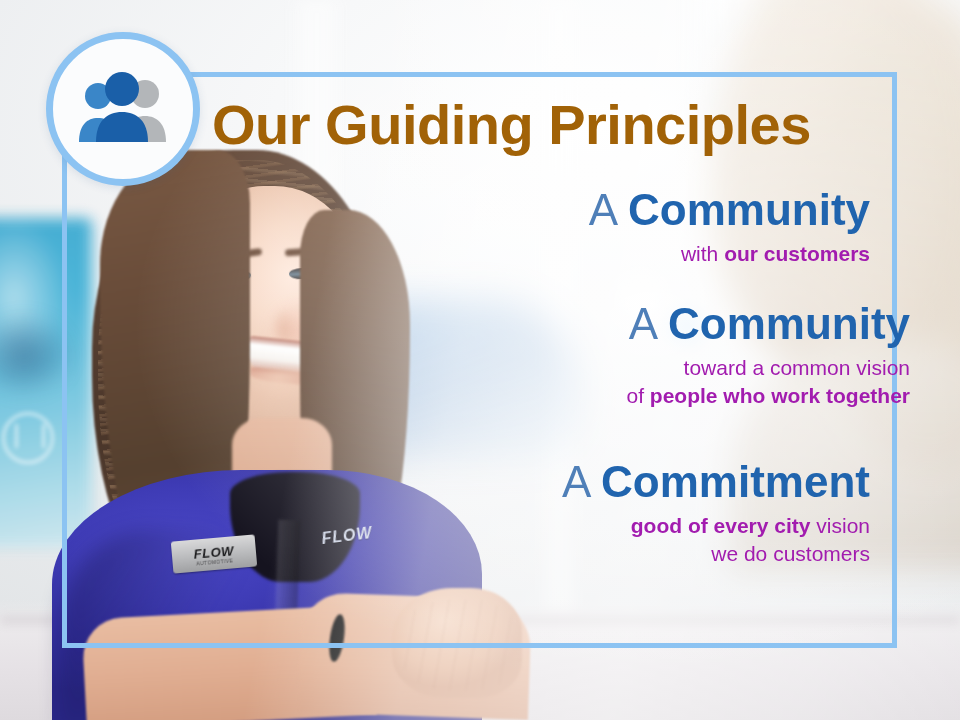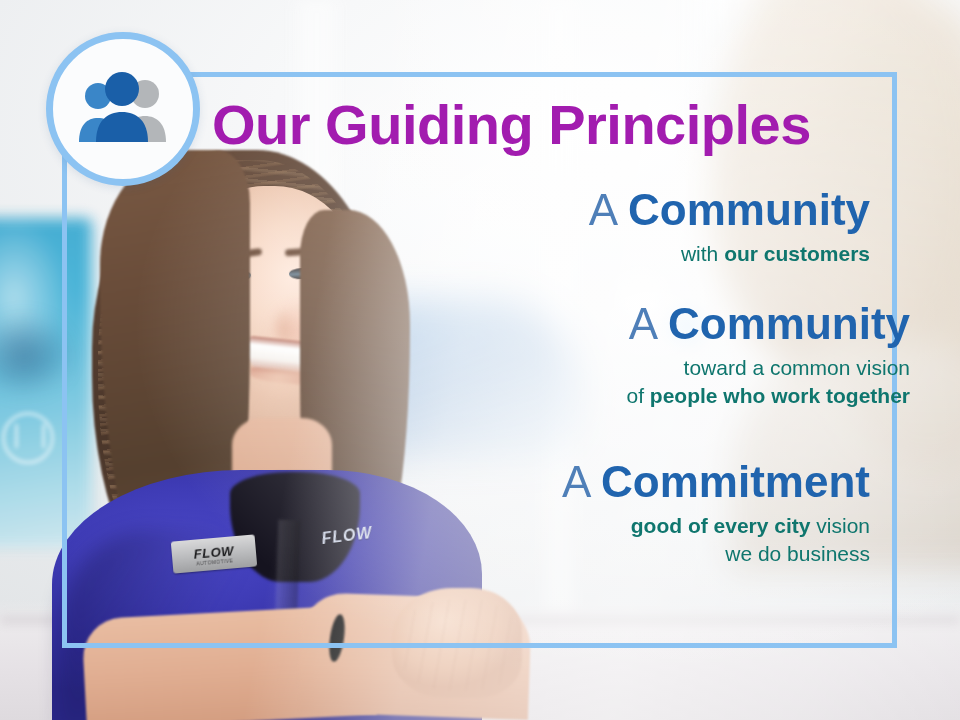--- a/index.html
+++ b/index.html
@@ -401,21 +401,21 @@
   }
   .badge svg { display: block; }
 
   
   .title {
     position: absolute;
     left: 212px; top: 96px;
     width: 660px;
     font-size: 56px;
     font-weight: bold;
-    color: #a21caf;
+    color: #a16207;
     letter-spacing: -0.5px;
     line-height: 1.05;
     white-space: nowrap;
   }
 
   .principle {
     position: absolute;
     text-align: right;
     line-height: 1.12;
     color: #2f6cb3;
@@ -428,21 +428,21 @@
   .p-head .lead {
     font-weight: normal;
     color: #4f7fb8;
   }
   .p-head .word {
     font-weight: bold;
     color: #2064ae;
   }
   .p-sub {
     font-size: 21px;
-    color: #0f766e;
+    color: #a21caf;
     line-height: 1.36;
     margin-top: 6px;
   }
   .p-sub b { font-weight: bold; }
 
   #principle-0 { left: 300px; top: 186px; width: 570px; }
   #principle-1 { left: 300px; top: 300px; width: 570px; margin-left: 40px; }
   #principle-2 { left: 300px; top: 458px; width: 570px; }
 </style>
 </head>
@@ -550,17 +550,17 @@
       <div><span>of </span><b>people who work together</b></div>
     </div>
   </div>
 
   <div class="principle" id="principle-2">
     <div class="p-head">
       <span class="lead">A </span><span class="word">Commitment</span>
     </div>
     <div class="p-sub">
       <div><b>good of every city</b><span> vision</span></div>
-      <div>we do business</div>
+      <div>we do customers</div>
     </div>
   </div>
 
 </div>
 
 </body></html>

